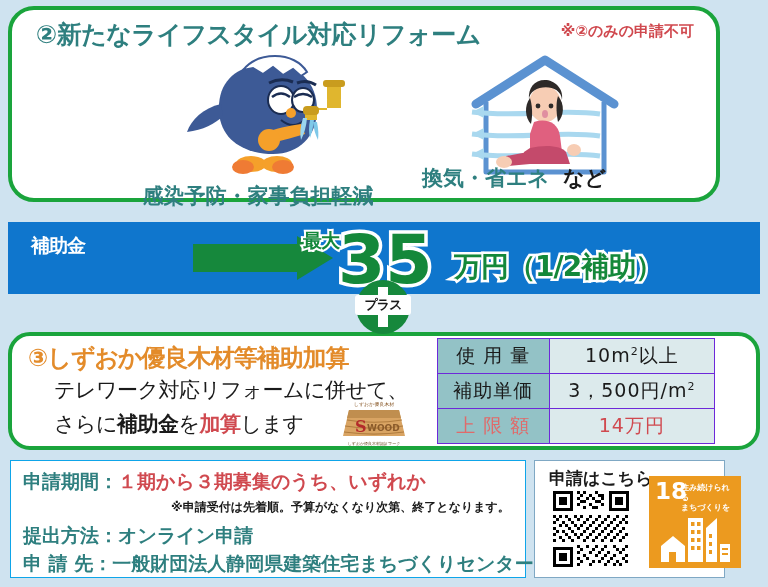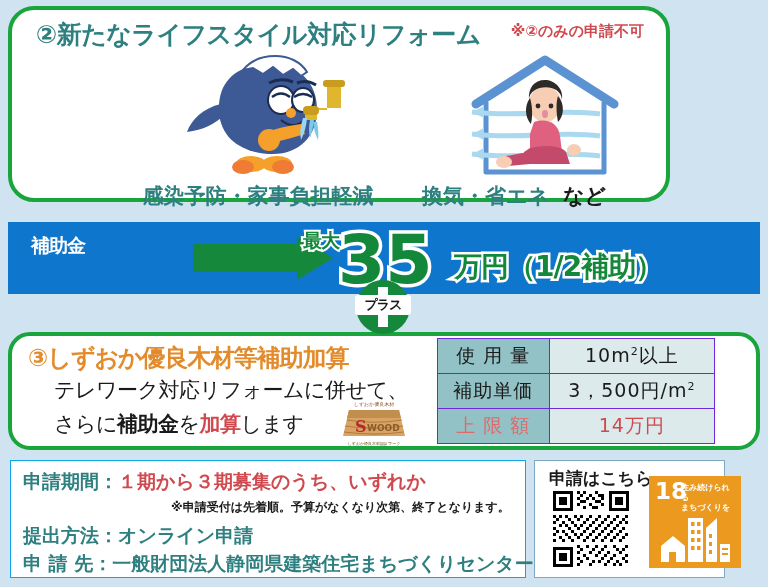--- a/index.html
+++ b/index.html
@@ -6,39 +6,39 @@
   body{
     width:768px;height:587px;
     background:#cfe3f0;
     font-family:"DejaVu Sans","Liberation Sans",sans-serif;
     overflow:hidden;position:relative;
   }
   .page{position:relative;width:768px;height:587px;}
 
   
   .panel2{
-    position:absolute;left:8px;top:6px;width:662px;height:196px;
+    position:absolute;left:8px;top:6px;width:712px;height:196px;
     background:#ffffff;border:4px solid #1aa43c;border-radius:26px;
     box-sizing:border-box;
   }
   .sec2-title{
     position:absolute;left:24px;top:8px;
     font-size:25px;font-weight:bold;color:#2e7f7f;
     letter-spacing:-0.5px;white-space:nowrap;
   }
   .sec2-note{
     position:absolute;right:22px;top:12px;
     font-size:15px;font-weight:bold;color:#d0494f;white-space:nowrap;
   }
   .cap-left{
     position:absolute;left:96px;top:172px;width:300px;text-align:center;
     font-size:21px;font-weight:bold;color:#2e7f7f;white-space:nowrap;
   }
   .cap-right{
-    position:absolute;left:410px;top:172px;width:300px;
+    position:absolute;left:410px;top:154px;width:300px;
     font-size:21px;font-weight:bold;color:#2e7f7f;white-space:nowrap;
   }
   .cap-right .kuro{color:#1a1a1a;margin-left:14px;}
 
   
   .ill-bird{position:absolute;left:165px;top:40px;width:200px;height:130px;}
   .ill-house{position:absolute;left:438px;top:42px;width:190px;height:128px;}
 
   
   .bluebar{

